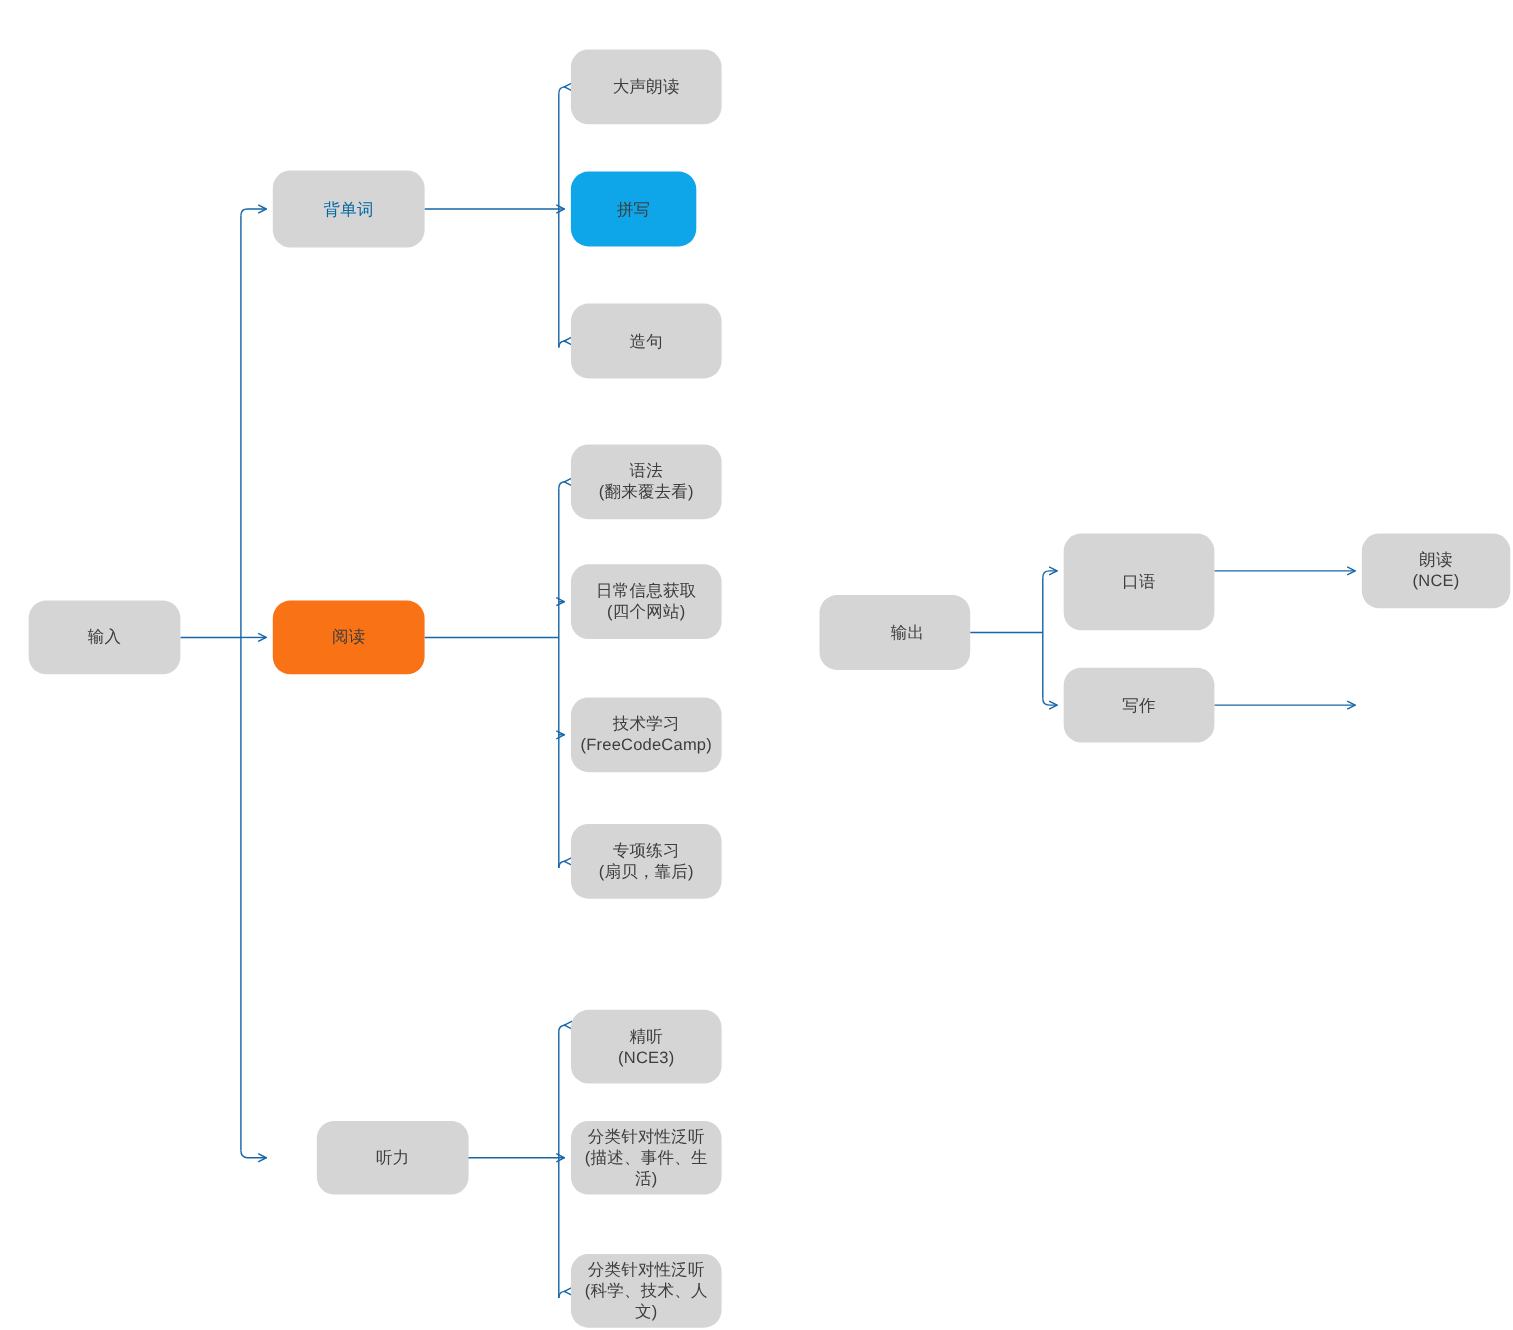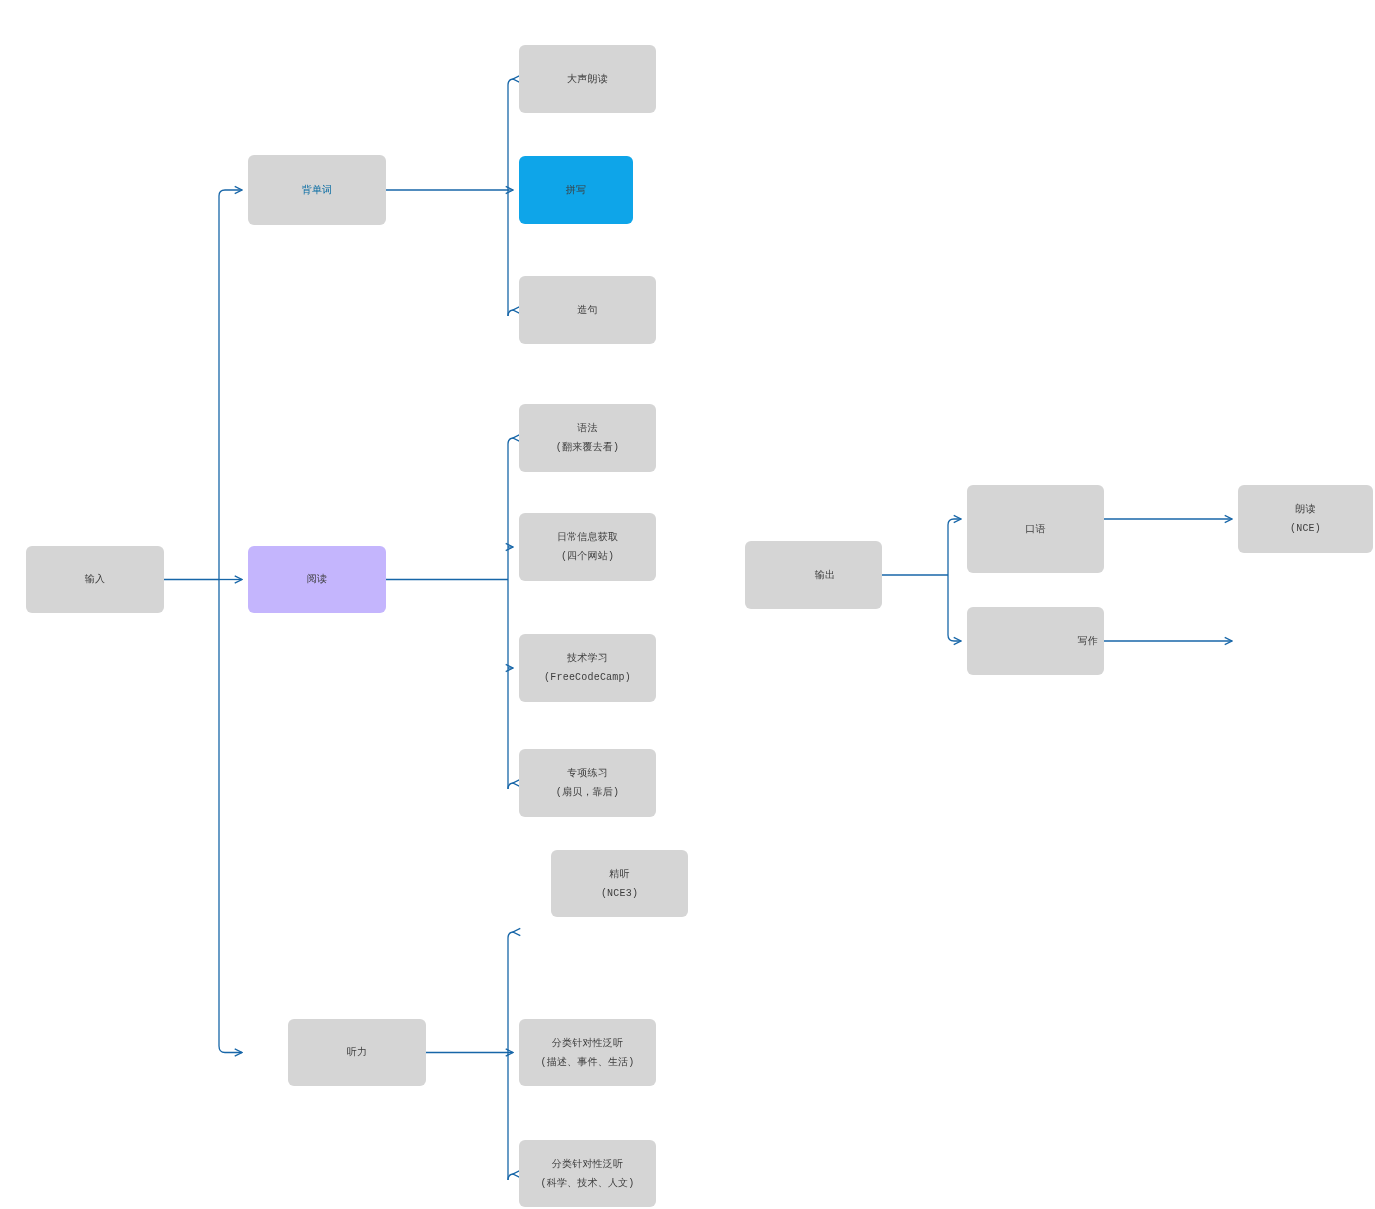--- a/index.html
+++ b/index.html
@@ -23,31 +23,30 @@
     left: 0;
     top: 0;
     width: 1375px;
     height: 1209px;
     pointer-events: none;
   }
   .node {
     position: absolute;
     box-sizing: border-box;
     background: #d5d5d5;
-    border-radius: 6px;
+    border-radius: 16px;
     display: flex;
     align-items: center;
     justify-content: center;
     text-align: center;
     color: #3d3d3d;
-    font-size: 10px;
+    font-size: 15px;
     line-height: 19px;
     letter-spacing: 0.2px;
     user-select: none;
-    font-family: Liberation Mono, monospace;
   }
   .node .label {
     white-space: pre-line;
     padding: 0 6px;
   }
 </style>
 </head>
 <body style="background: rgb(255, 255, 255);">
 
 <div id="diagram">
@@ -99,21 +98,21 @@
       <path d="M 1104 641 L 1232 641" marker-end="url(#arrow)"></path>
     </g>
   </svg>
 
   <div class="node" style="left: 26px; top: 546px; width: 138px; height: 67px; background: rgb(213, 213, 213); color: rgb(61, 61, 61);">
     <span class="label">输入</span>
   </div>
   <div class="node" style="left: 248px; top: 155px; width: 138px; height: 70px; background: rgb(213, 213, 213); color: #0369a1;">
     <span class="label">背单词</span>
   </div>
-  <div class="node" style="left: 248px; top: 546px; width: 138px; height: 67px; background: #c4b5fd; color: rgb(61, 61, 61);">
+  <div class="node" style="left: 248px; top: 546px; width: 138px; height: 67px; background: #f97316; color: rgb(61, 61, 61);">
     <span class="label">阅读</span>
   </div>
   <div class="node" style="left: 248px; top: 1019px; width: 138px; height: 67px; background: rgb(213, 213, 213); color: rgb(61, 61, 61); margin-left: 40px;">
     <span class="label">听力</span>
   </div>
   <div class="node" style="left: 519px; top: 45px; width: 137px; height: 68px; background: rgb(213, 213, 213); color: rgb(61, 61, 61);">
     <span class="label">大声朗读</span>
   </div>
   <div class="node" style="left: 519px; top: 156px; width: 114px; height: 68px; background: #0ea5e9; color: rgb(61, 61, 61);">
     <span class="label">拼写</span>
@@ -130,39 +129,39 @@
 (四个网站)</span>
   </div>
   <div class="node" style="left: 519px; top: 634px; width: 137px; height: 68px; background: rgb(213, 213, 213); color: rgb(61, 61, 61);">
     <span class="label">技术学习
 (FreeCodeCamp)</span>
   </div>
   <div class="node" style="left: 519px; top: 749px; width: 137px; height: 68px; background: rgb(213, 213, 213); color: rgb(61, 61, 61);">
     <span class="label">专项练习
 (扇贝，靠后)</span>
   </div>
-  <div class="node" style="left: 519px; top: 850px; width: 137px; height: 67px; background: rgb(213, 213, 213); color: rgb(61, 61, 61); margin-left: 32px;">
+  <div class="node" style="left: 519px; top: 918px; width: 137px; height: 67px; background: rgb(213, 213, 213); color: rgb(61, 61, 61);">
     <span class="label">精听
 (NCE3)</span>
   </div>
   <div class="node" style="left: 519px; top: 1019px; width: 137px; height: 67px; background: rgb(213, 213, 213); color: rgb(61, 61, 61);">
     <span class="label">分类针对性泛听
 (描述、事件、生活)</span>
   </div>
   <div class="node" style="left: 519px; top: 1140px; width: 137px; height: 67px; background: rgb(213, 213, 213); color: rgb(61, 61, 61);">
     <span class="label">分类针对性泛听
 (科学、技术、人文)</span>
   </div>
   <div class="node" style="left: 745px; top: 541px; width: 137px; height: 68px; background: rgb(213, 213, 213); color: rgb(61, 61, 61); padding-left: 23px;">
     <span class="label">输出</span>
   </div>
   <div class="node" style="left: 967px; top: 485px; width: 137px; height: 88px; background: rgb(213, 213, 213); color: rgb(61, 61, 61);">
     <span class="label">口语</span>
   </div>
-  <div class="node" style="left: 967px; top: 607px; width: 137px; height: 68px; background: rgb(213, 213, 213); color: rgb(61, 61, 61); justify-content: flex-end;">
+  <div class="node" style="left: 967px; top: 607px; width: 137px; height: 68px; background: rgb(213, 213, 213); color: rgb(61, 61, 61);">
     <span class="label">写作</span>
   </div>
   <div class="node" style="left: 1238px; top: 485px; width: 135px; height: 68px; background: rgb(213, 213, 213); color: rgb(61, 61, 61);">
     <span class="label">朗读
 (NCE)</span>
   </div>
 
 </div>
 
 </body></html>

